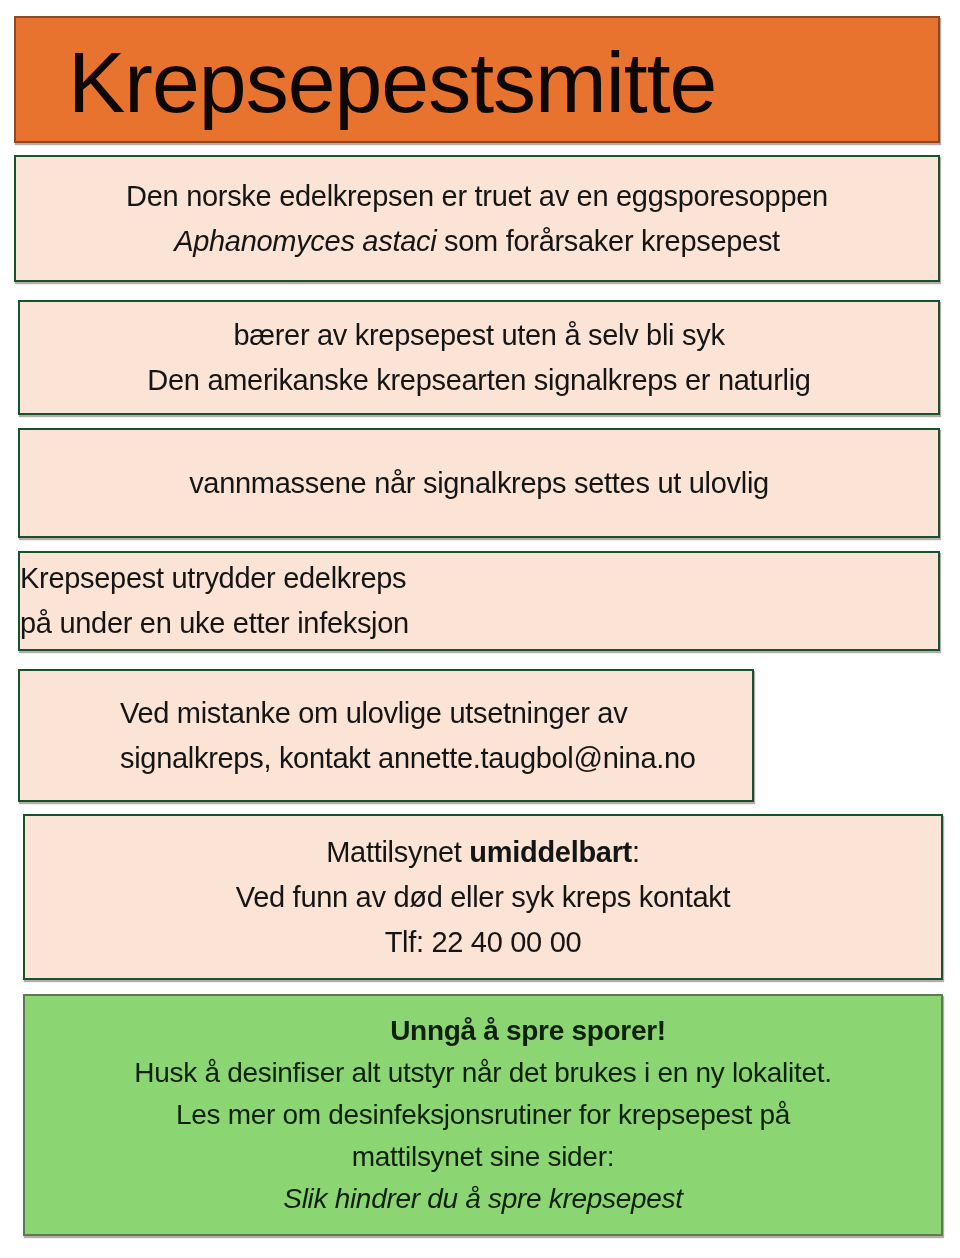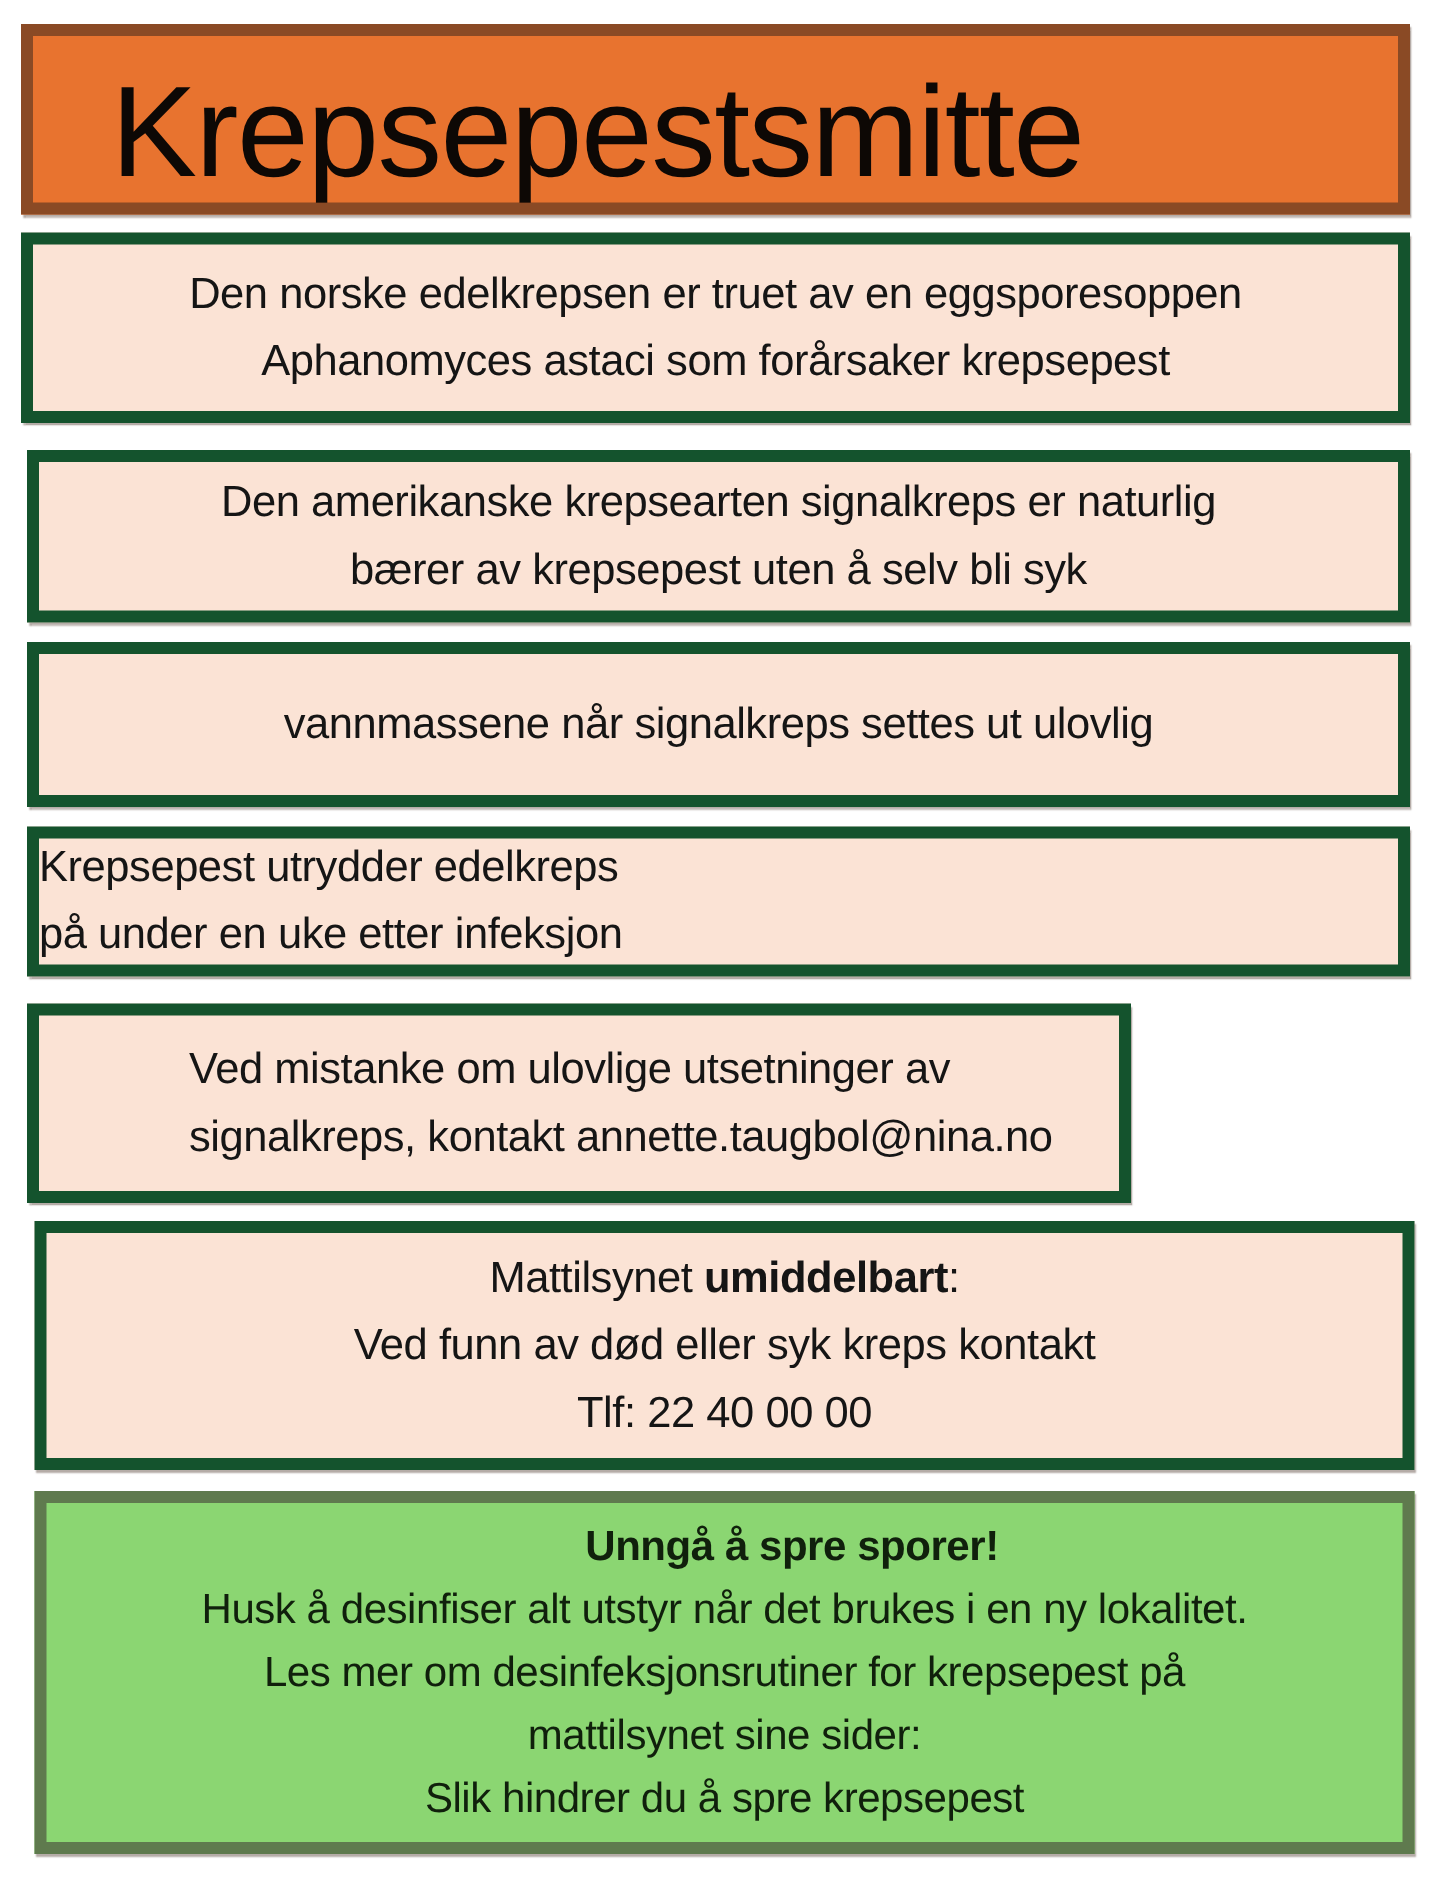--- a/index.html
+++ b/index.html
@@ -11,21 +11,21 @@
       width: 960px;
       height: 1258px;
       position: relative;
       font-family: "Liberation Sans", sans-serif;
       color: #151515;
       overflow: hidden;
     }
     .box {
       position: absolute;
       box-sizing: border-box;
-      border: 8px solid #14532d;
+      border: 2px solid #14532d;
       box-shadow: 1px 2px 1px rgba(90,70,60,0.45);
     }
     .title-box {
       left: 14px; top: 16px; width: 926px; height: 127px;
       background: #e8732f;
       border-color: #8a4a25;
     }
     .title-text {
       position: absolute;
       left: 52px; top: 14px;
@@ -62,39 +62,39 @@
       justify-content: center;
       align-items: center;
       font-size: 28px;
       line-height: 42px;
       text-align: center;
       color: #10200c;
       letter-spacing: -0.3px;
     }
     .green .line { white-space: nowrap; }
     .heading-line { font-weight: bold; padding-left: 90px; }
-    .italic { }
+    .italic { font-style: italic; }
     .bold { font-weight: bold; }
     .b6 .line { line-height: 45px; }
   </style>
 </head>
 <body>
 
 <div class="box title-box">
   <div class="title-text">Krepsepestsmitte</div>
 </div>
 
 <div class="box info b1">
   <div class="line">Den norske edelkrepsen er truet av en eggsporesoppen</div>
   <div class="line"><span class="italic">Aphanomyces astaci</span><span> som forårsaker krepsepest</span></div>
 </div>
 
 <div class="box info b2">
+  <div class="line">bærer av krepsepest uten å selv bli syk</div>
   <div class="line">Den amerikanske krepsearten signalkreps er naturlig</div>
-  <div class="line">bærer av krepsepest uten å selv bli syk</div>
 </div>
 
 <div class="box info b3">
   <div class="line">vannmassene når signalkreps settes ut ulovlig</div>
 </div>
 
 <div class="box info left-block b4">
   <div class="line">Krepsepest utrydder edelkreps</div>
   <div class="line">på under en uke etter infeksjon</div>
 </div>

